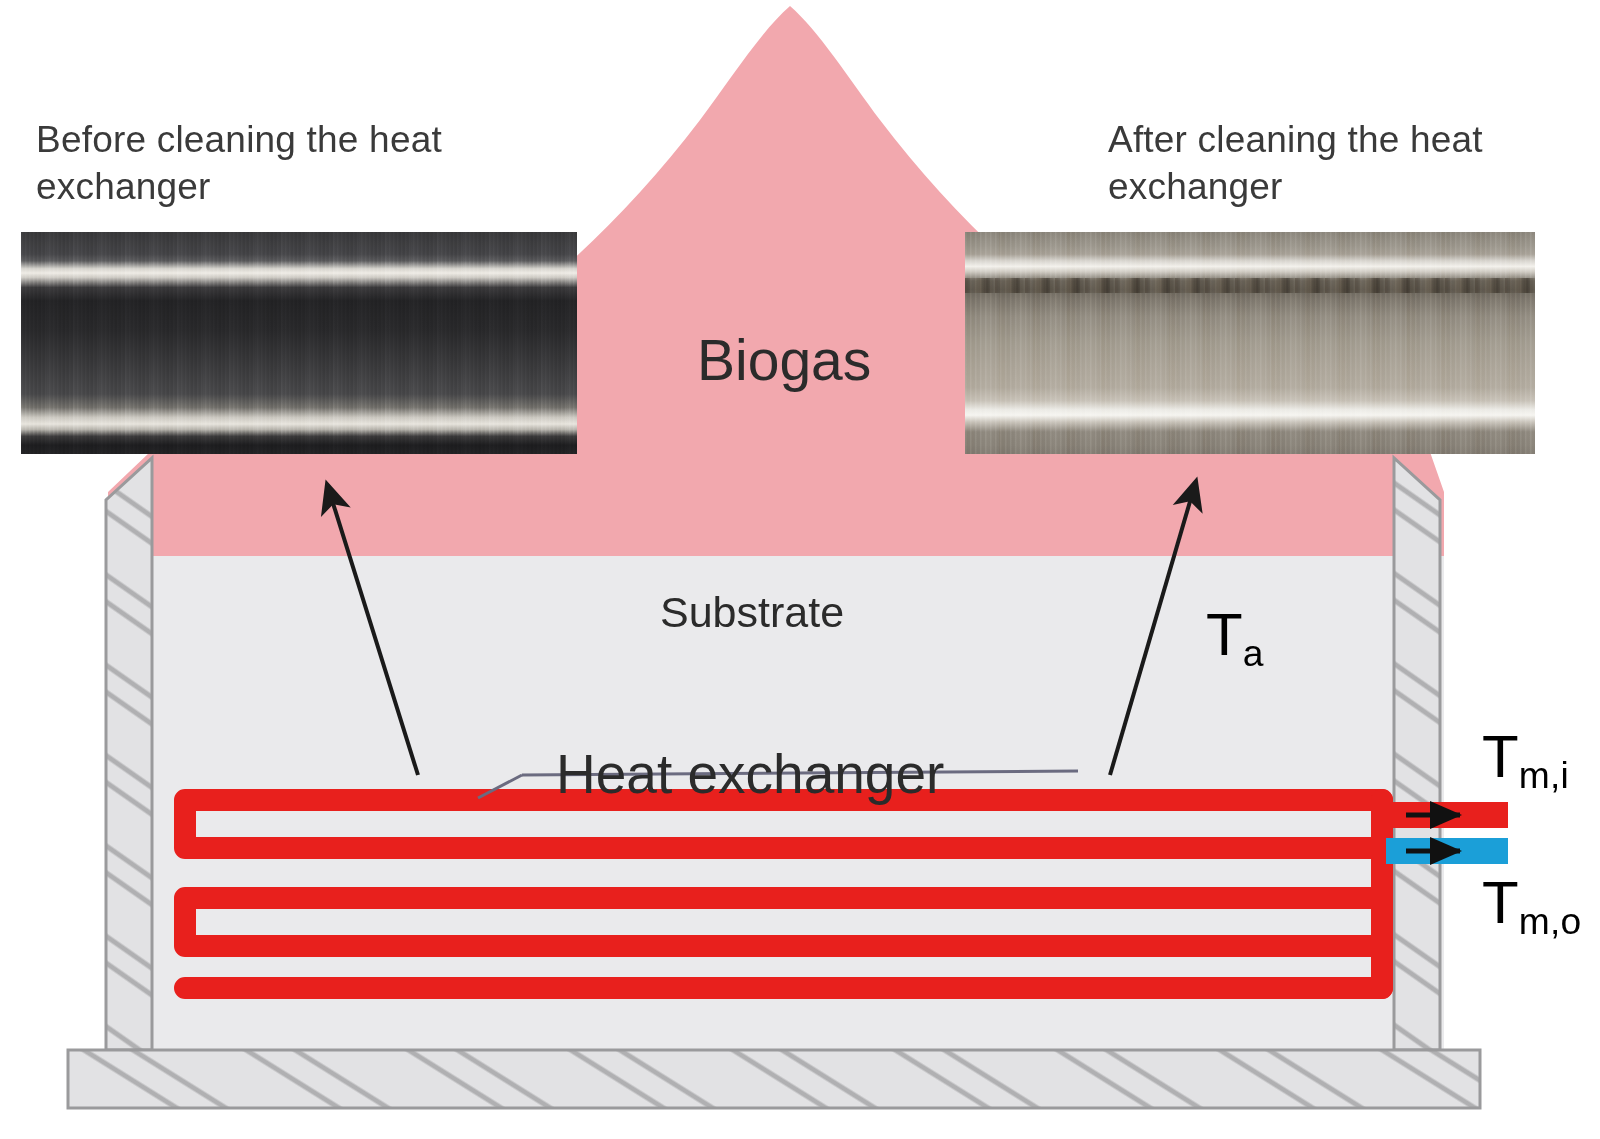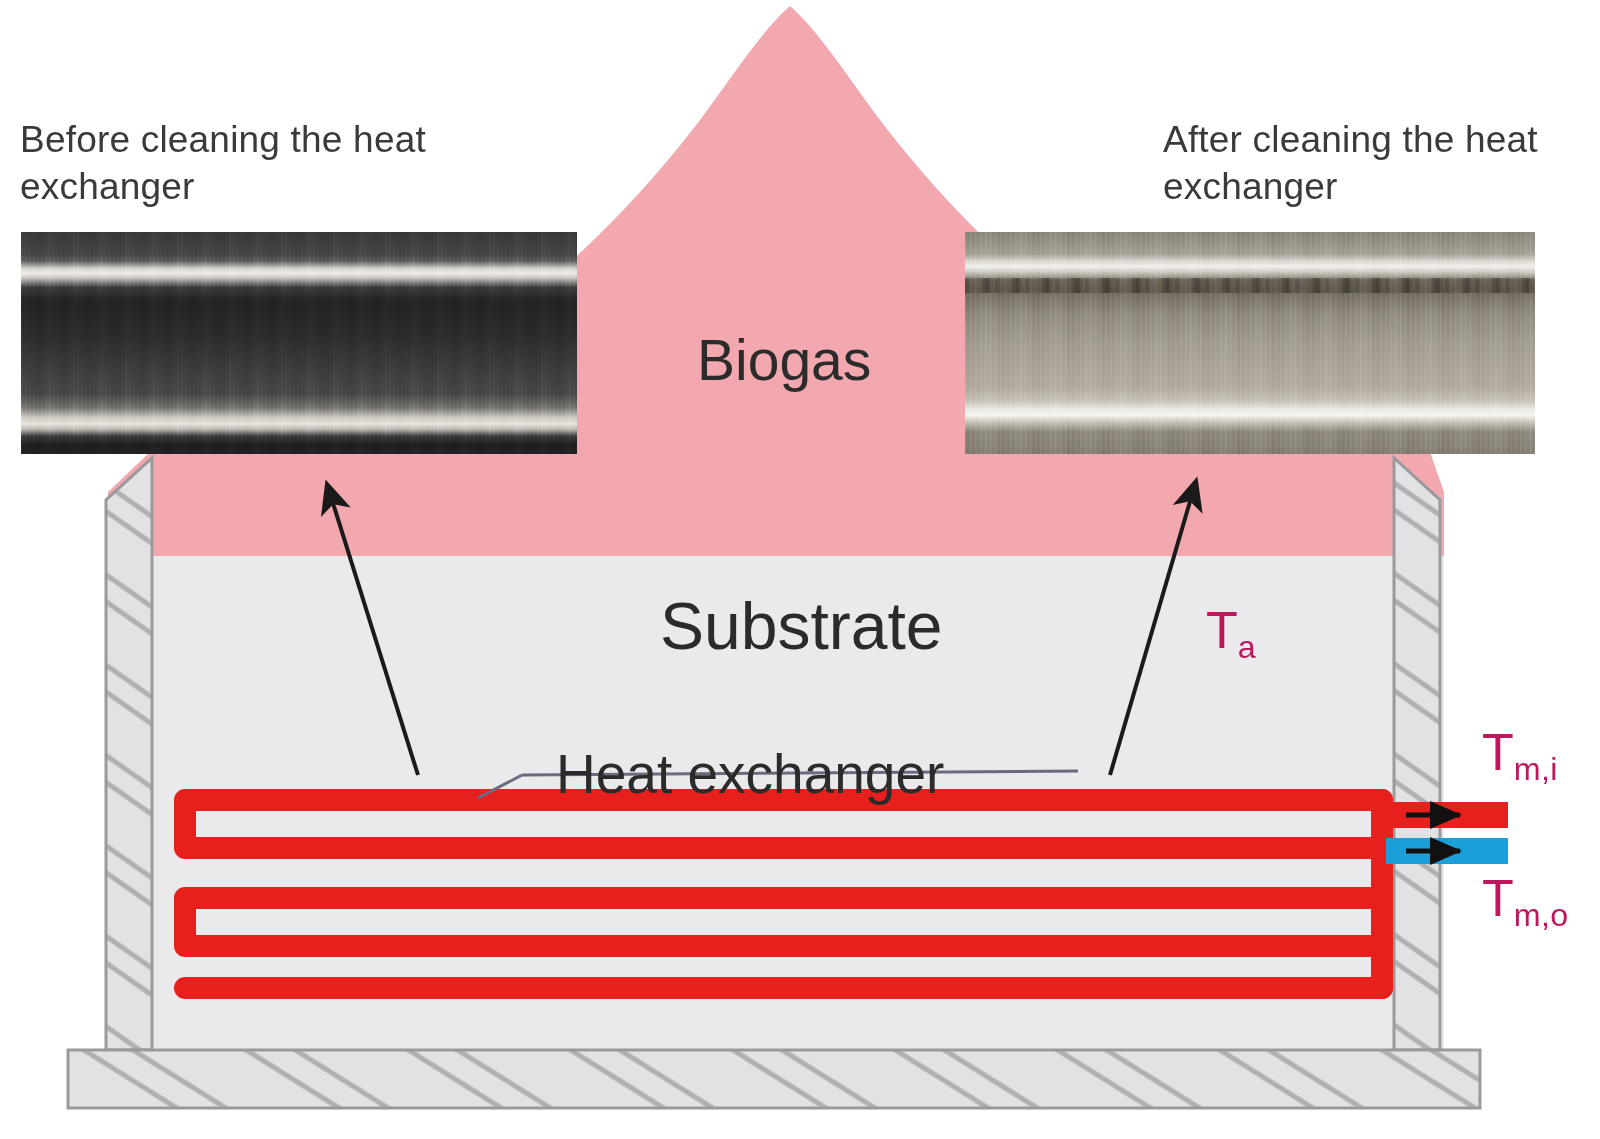--- a/index.html
+++ b/index.html
@@ -26,49 +26,49 @@
   }
   .cap-text {
     position: absolute;
     font-family: "Liberation Sans", sans-serif;
     font-size: 37px;
     line-height: 1.28;
     color: #3a3a3a;
     letter-spacing: 0.2px;
     white-space: pre-line;
   }
-  #caption-before { left: 20px;  top: 116px; width: 470px; }
-  #caption-after  { left: 1163px; top: 116px; width: 430px; }
+  #caption-before { left: 36px;  top: 116px; width: 470px; }
+  #caption-after  { left: 1108px; top: 116px; width: 430px; }
 
   .region-label {
     position: absolute;
     font-family: "Liberation Sans", sans-serif;
     color: #2b2b2b;
     white-space: nowrap;
     text-align: right;
   }
   #label-biogas {
     left: 697px; top: 327px;
     font-size: 57px;
   }
   #label-substrate {
     left: 660px; top: 588px;
-    font-size: 66px;
+    font-size: 43px;
   }
   #label-heat-exchanger {
     left: 556px; top: 696px;
     font-size: 55px;
     margin-top: 46px;
   }
 
   .temp-label {
     position: absolute;
     font-family: "Liberation Sans", sans-serif;
-    color: #be185d;
-    font-size: 52px;
+    color: #000000;
+    font-size: 60px;
     white-space: nowrap;
   }
   .temp-label .sub {
     font-size: 0.62em;
     vertical-align: -0.30em;
     letter-spacing: 0.3px;
   }
   #label-ta   { left: 1206px; top: 600px; }
   #label-tmi  { left: 1482px; top: 722px; }
   #label-tmo  { left: 1482px; top: 862px; margin-top: 6px; }

